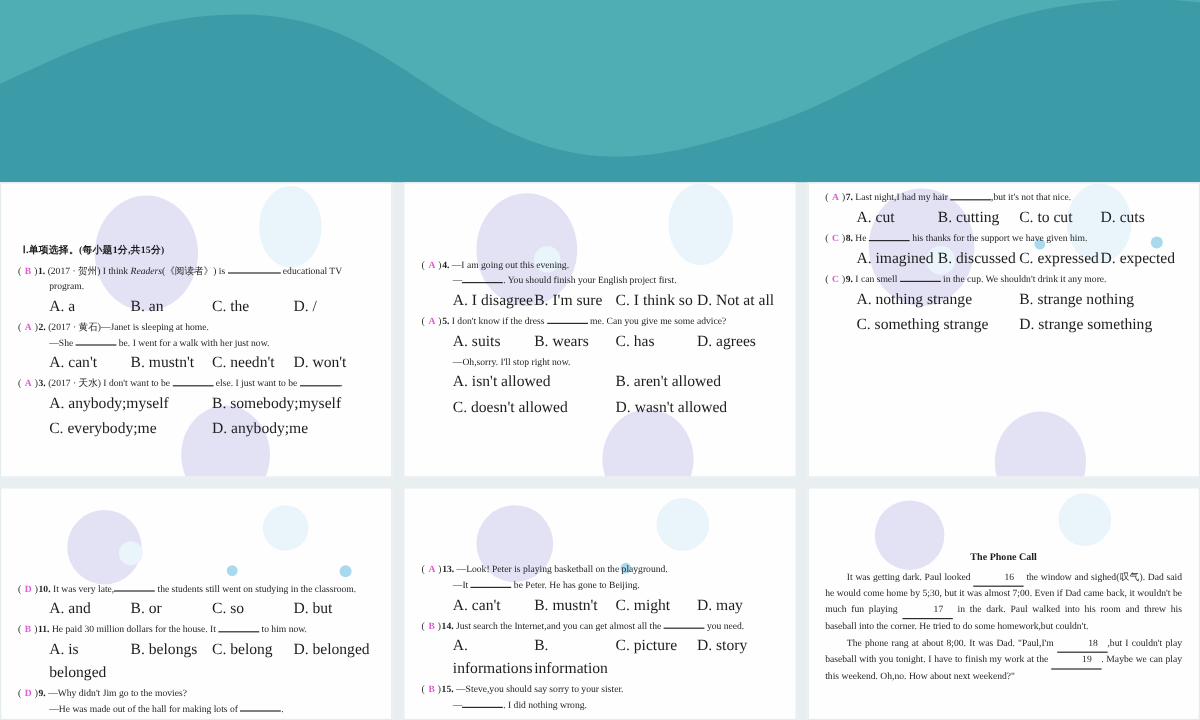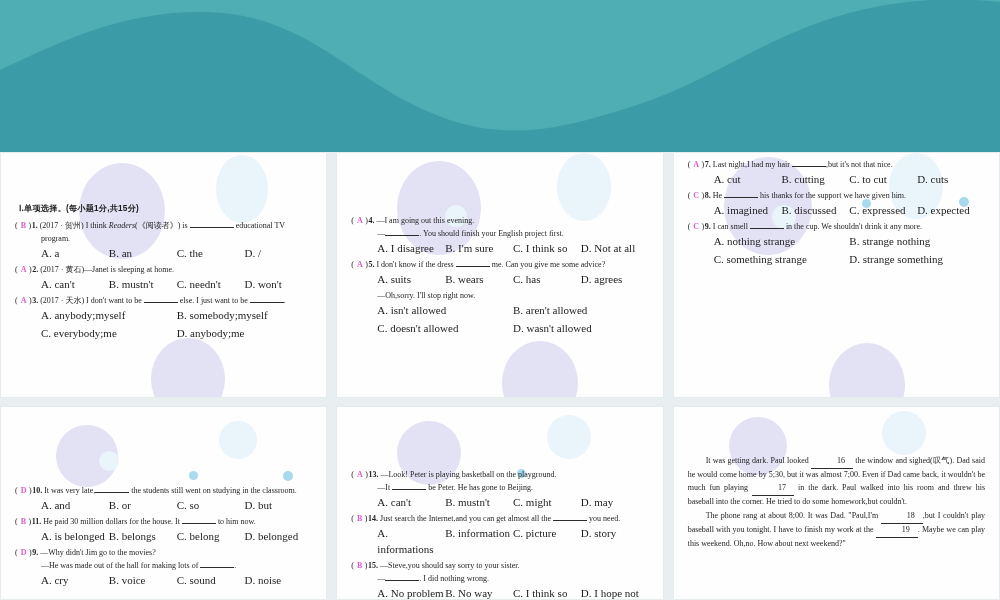--- a/index.html
+++ b/index.html
@@ -35,28 +35,28 @@
 
   
   .blob{position:absolute;border-radius:50%;z-index:1;pointer-events:none;}
   .lav{background:#e3e1f4;}
   .blu{background:#e9f4fb;}
   .dot{background:#a9d9ec;}
 
   
   .sec-head{
     font-size:8.2px;font-weight:bold;margin:0 0 6px 4px;letter-spacing:.2px;
-    font-family:Liberation Sans, sans-serif;
+    font-family:Liberation Serif, serif;
   }
   .q{margin:0 0 2px 0;font-size:8px;line-height:1.38;white-space:nowrap;}
   .ans{color:#e05ad0;font-weight:bold;font-family:"Liberation Serif",serif;}
   .paren{letter-spacing:.5px;}
   .qn{font-weight:bold;}
   .ind1{padding-left:26px;}
-  .opts{display:flex;padding-left:26px;font-size:11px;line-height:1.45;margin:0 0 2px 0;justify-content:space-between;}
+  .opts{display:flex;padding-left:26px;font-size:13px;line-height:1.45;margin:0 0 2px 0;}
   .opts.two span{width:50%;}
   .opts.four span{width:25%;}
   .opts span{display:inline-block;}
   .blank{display:inline-block;border-bottom:1px solid #2b2b2b;height:.85em;vertical-align:baseline;} .b-md{width:34px;} .b-lg{width:44px;}
   .ital{font-style:italic;}
 
   
   .cloze-title{text-align:center;font-weight:bold;font-size:8.4px;margin:5px 0 6px 0;}
   .cloze-p{font-size:8px;line-height:1.62;text-align:justify;margin:0 0 1px 0;text-indent:18px;}
   .numblank{display:inline-block;border-bottom:1px solid #2b2b2b;padding:0 8px;text-align:right;}
@@ -91,20 +91,21 @@
         <div class="opts four">
           <span>A. a</span>
           <span>B. an</span>
           <span>C. the</span>
           <span>D. /</span>
         </div>
 
         <div class="q">
           <span class="paren">(&nbsp;</span><span class="ans">A</span><span class="paren">&nbsp;)</span><span class="qn">2.</span>&nbsp;<span>(2017 · 黄石)—Janet is sleeping at home.</span>
         </div>
+        <div class="q ind1"><span>—She </span><span class="blank b-md"></span><span> be. I went for a walk with her just now.</span></div>
         <div class="opts four">
           <span>A. can't</span>
           <span>B. mustn't</span>
           <span>C. needn't</span>
           <span>D. won't</span>
         </div>
 
         <div class="q">
           <span class="paren">(&nbsp;</span><span class="ans">A</span><span class="paren">&nbsp;)</span><span class="qn">3.</span>&nbsp;<span>(2017 · 天水) I don't want to be </span><span class="blank b-md"></span><span> else. I just want to be </span><span class="blank b-md"></span><span>.</span>
         </div>
@@ -276,19 +277,20 @@
           <span>C. I think so</span>
           <span>D. I hope not</span>
         </div>
       </div>
     </div>
 
     <div class="panel">
       <div class="blob lav" style="left:55px;top:10px;width:58px;height:58px;"></div>
       <div class="blob blu" style="left:208px;top:4px;width:44px;height:44px;"></div>
       <div class="content" style="padding-top:48px;">
+        <div class="cloze-title">The Phone Call</div>
         <p class="cloze-p"><span>It was getting dark. Paul looked </span><span class="numblank">16</span><span> the window and sighed(叹气). Dad said he would come home by 5;30, but it was almost 7;00. Even if Dad came back, it wouldn't be much fun playing </span><span class="numblank">17</span><span> in the dark. Paul walked into his room and threw his baseball into the corner. He tried to do some homework,but couldn't.</span></p>
         <p class="cloze-p"><span>The phone rang at about 8;00. It was Dad. "Paul,I'm </span><span class="numblank">18</span><span>,but I couldn't play baseball with you tonight. I have to finish my work at the </span><span class="numblank">19</span><span>. Maybe we can play this weekend. Oh,no. How about next weekend?"</span></p>
       </div>
     </div>
 
   </div>
 </div>
 
 </body></html>

